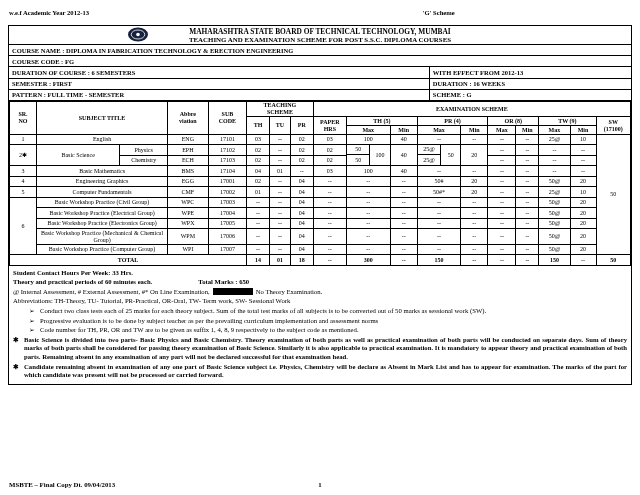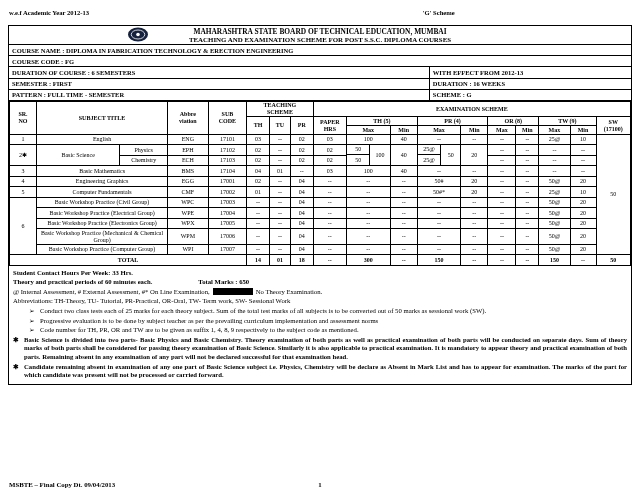--- a/index.html
+++ b/index.html
@@ -54,21 +54,21 @@
 <div class="docbox">
 
   <div class="titleblock">
     <span class="logo">
       <svg width="22" height="15" viewBox="0 0 44 30">
         <ellipse cx="22" cy="15" rx="20" ry="14" fill="#16213e"></ellipse>
         <ellipse cx="22" cy="15" rx="13.5" ry="9" fill="none" stroke="#ffffff" stroke-width="1.6"></ellipse>
         <circle cx="22" cy="15" r="3.6" fill="#ffffff"></circle>
       </svg>
     </span>
-    <div class="board">MAHARASHTRA STATE BOARD OF TECHNICAL EDUCATION, MUMBAI</div>
+    <div class="board">MAHARASHTRA STATE BOARD OF TECHNICAL TECHNOLOGY, MUMBAI</div>
     <div class="subtitle">TEACHING AND EXAMINATION SCHEME FOR POST S.S.C. DIPLOMA COURSES</div>
   </div>
 
   <div class="inforow">COURSE NAME : DIPLOMA IN FABRICATION TECHNOLOGY &amp; ERECTION ENGINEERING</div>
   <div class="inforow">COURSE CODE : FG</div>
   <div class="inforow splitr">
     <div class="l">DURATION OF COURSE : 6 SEMESTERS</div>
     <div class="r">WITH EFFECT FROM 2012-13</div>
   </div>
   <div class="inforow splitr">

